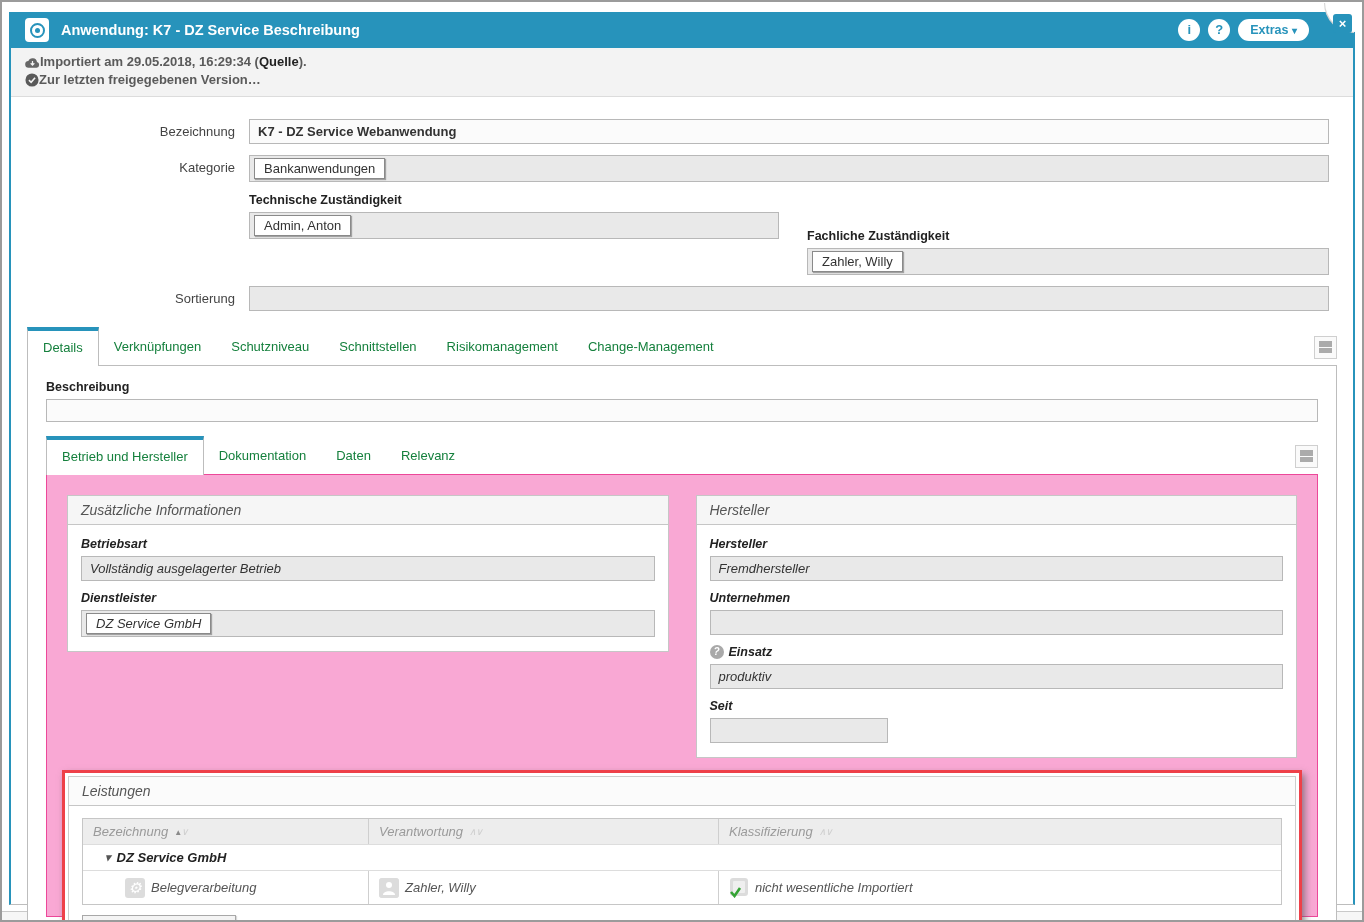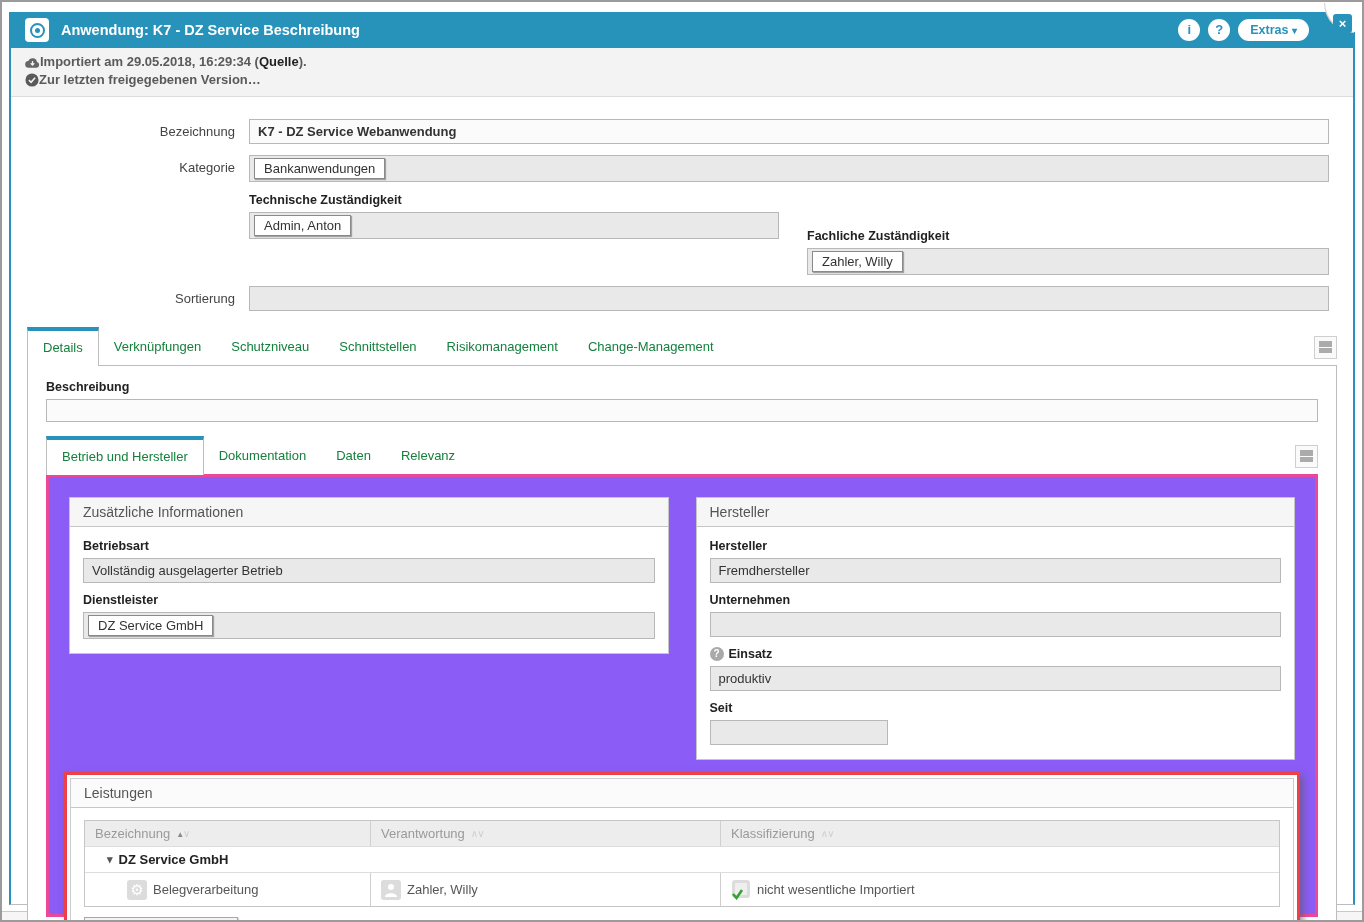--- a/index.html
+++ b/index.html
@@ -36,21 +36,21 @@
   .boldlabel { font-weight:bold; font-size:12.5px; color:#222; margin-bottom:5px; display:flex; align-items:center; gap:5px; }
   .cols2 { display:flex; gap:28px; }
   .cols2 .c1 { width:530px; } .cols2 .c2 { flex:1;margin-top:36px; }
   
   .tabstrip { display:flex; align-items:flex-end; margin:16px 16px 0 16px; position:relative; }
   .tab { padding:12px 15px 11px 15px; color:#15803d; cursor:pointer; position:relative; z-index:2; }
   .tab.active { background:#fff; border:1px solid #bdbdbd; border-bottom:none; border-top:4px solid #2793bb; padding-top:9px; margin-bottom:-1px; }
   .toggle { margin-left:auto; width:23px; height:23px; border:1px solid #cfcfcf; background:#fafafa; padding:3px 0; cursor:pointer; margin-bottom:6px; }
   .toggle i { display:block; width:13px; height:5.5px; background:#ababab; margin:1px auto; }
   .mainpanel { margin:0 16px; border:1px solid #bdbdbd; background:#fff; height:566px; padding:14px 18px 0 18px; position:relative; z-index:1; }
-  .subpanel { border:3px solid #ec4899; background:#8b5cf6; height:443px; padding:20px; }
+  .subpanel { border:1px solid #ec4899; background:#f9a8d4; height:443px; padding:20px;font-style:italic; }
   .subtabstrip { display:flex; align-items:flex-end; margin-top:14px; }
   
   .fieldset { border:1px solid #c6c6c6; background:#fff; }
   .fs-head { background:#f6f6f6; border-bottom:1px solid #c6c6c6; padding:6px 13px; color:#555; font-size:14px; }
   .fs-body { padding:12px 13px 14px 13px; }
   .two-col { display:flex; gap:27px; align-items:flex-start; }
   .two-col > div { flex:1; }
   .qmark { width:14px; height:14px; border-radius:50%; background:#a9a9a9; color:#fff; font-size:10px; font-weight:bold; text-align:center; line-height:14px; }
   
   .highlight { margin:12px -5px 0 -5px; border:3px solid #ee4049; box-shadow:3px 4px 7px rgba(90,90,90,.65); padding:3px; background:#fff; }

